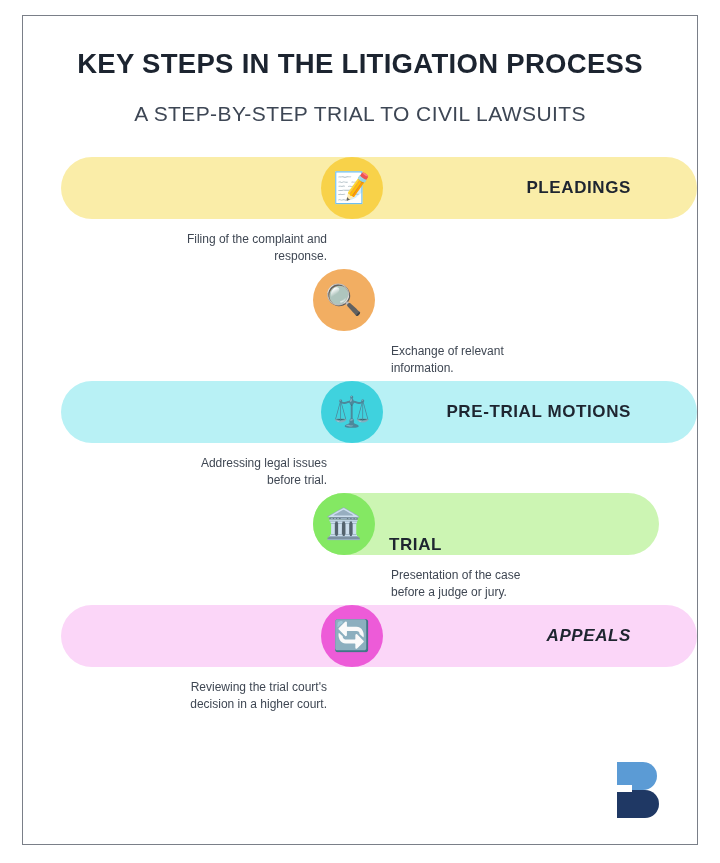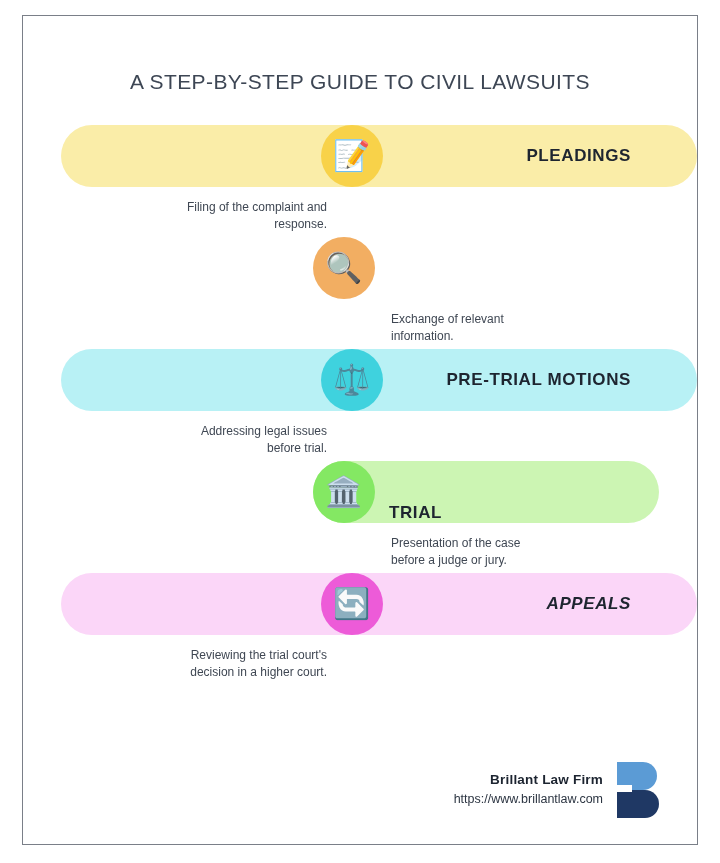--- a/index.html
+++ b/index.html
@@ -121,21 +121,22 @@
   }
 
   #firm-logo { width: 44px; height: 58px; display: block; }
 </style>
 </head>
 <body>
 
 <div id="infographic-frame" style="border-color: rgb(122, 127, 136); background: rgb(255, 255, 255);">
 
   <div id="header">
-    <div id="page-subtitle">A STEP-BY-STEP GUIDE TO CIVIL LAWSUITS</div>
+    <div id="page-title">KEY STEPS IN THE LITIGATION PROCESS</div>
+    <div id="page-subtitle">A STEP-BY-STEP TRIAL TO CIVIL LAWSUITS</div>
   </div>
 
   <div id="steps">
       <div class="step left">
         <div class="step-pill" style="background: rgb(250, 237, 168);">
           <span class="step-label">PLEADINGS</span>
         </div>
         <div class="step-circle" style="background: rgb(248, 210, 73);">📝</div>
         <div class="step-desc">Filing of the complaint and
 response.</div>
@@ -165,24 +166,20 @@
         <div class="step-pill" style="background: rgb(251, 214, 248); font-style: italic;">
           <span class="step-label">APPEALS</span>
         </div>
         <div class="step-circle" style="background: rgb(237, 91, 216);">🔄</div>
         <div class="step-desc">Reviewing the trial court's
 decision in a higher court.</div>
       </div>
     </div>
 
   <div id="footer">
-    <div id="footer-text">
-      <div id="firm-name">Brillant Law Firm</div>
-      <div id="firm-url">https://www.brillantlaw.com</div>
-    </div>
     <svg id="firm-logo" viewBox="0 0 44 58">
       <path id="logo-top" d="M0 2 H26 A14 14 0 0 1 26 30 H0 Z" fill="#5B9BD5"></path>
       <path id="logo-bottom" d="M0 30 H28 A14 14 0 0 1 28 58 H0 Z" fill="#1F3864"></path>
       <rect id="logo-notch" x="0" y="25" width="15" height="7" fill="#ffffff"></rect>
     </svg>
   </div>
 
 </div>
 
 </body></html>

